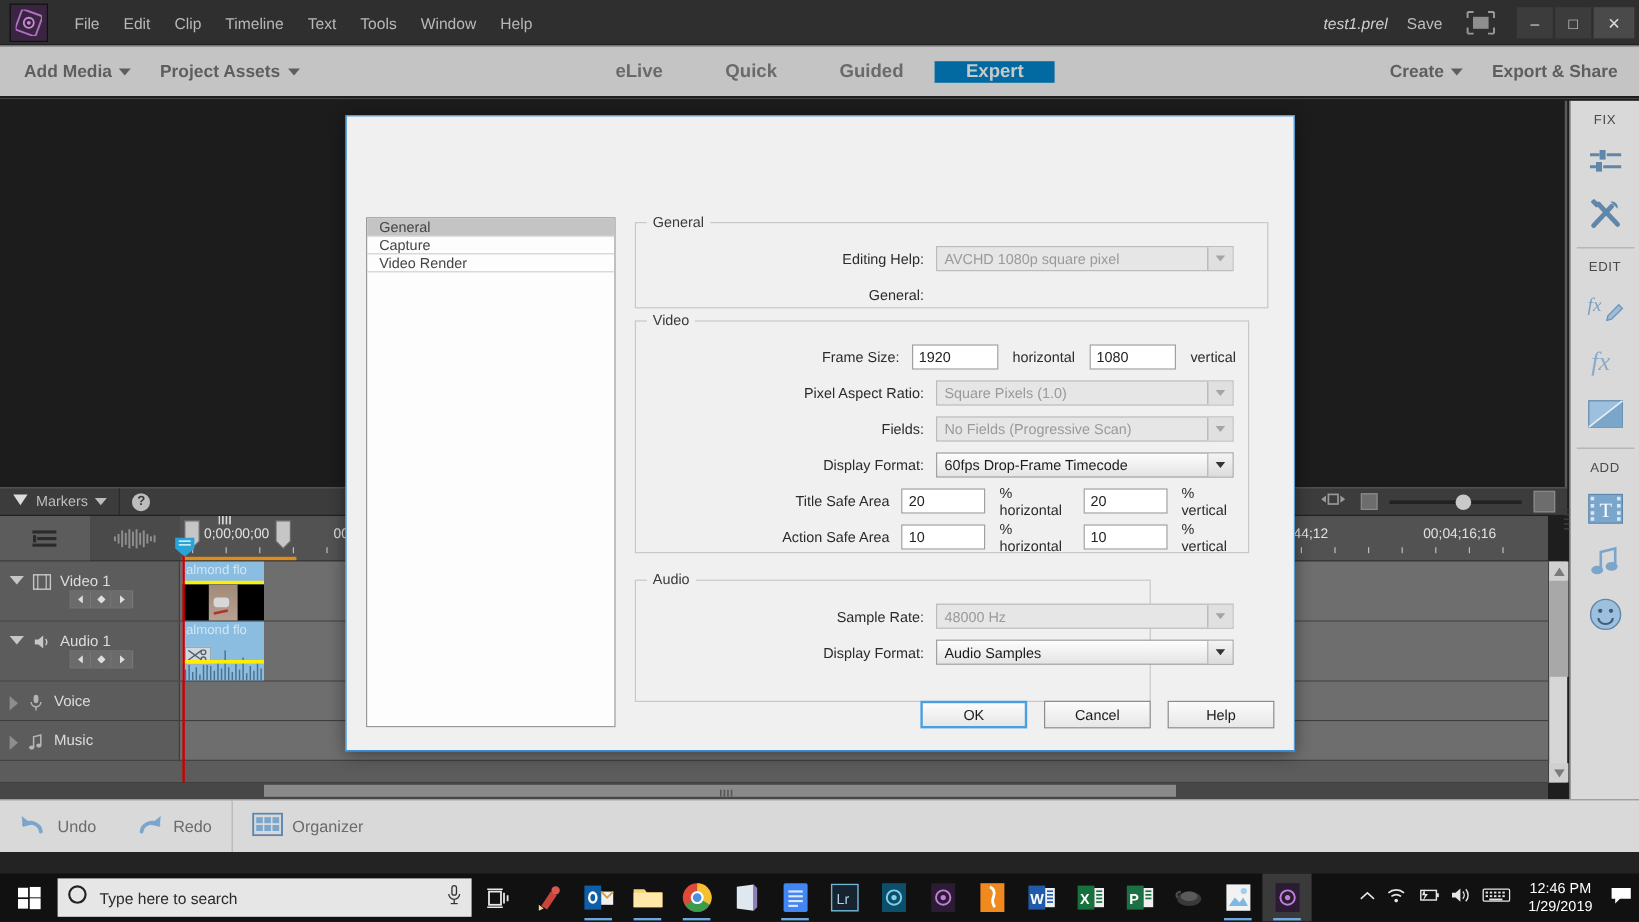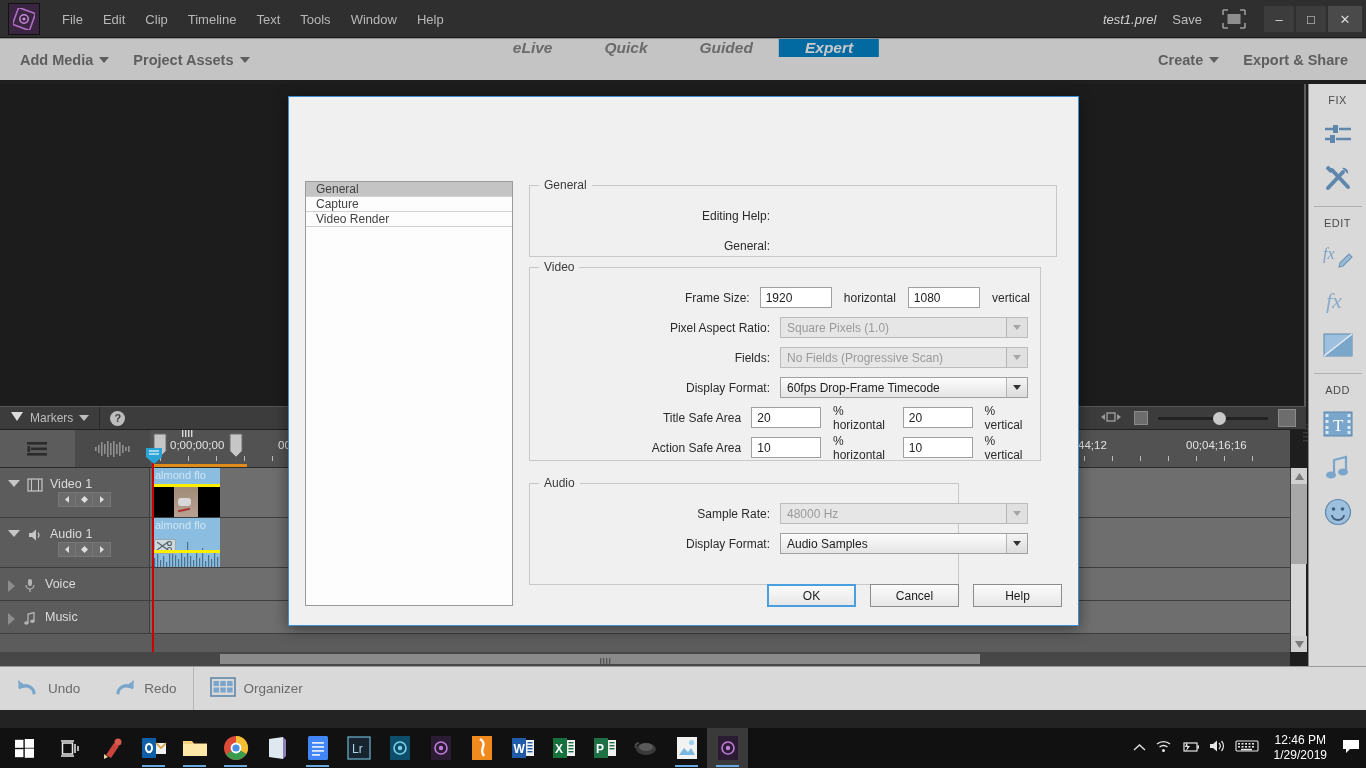--- a/index.html
+++ b/index.html
@@ -49,21 +49,21 @@
     border-top: 1px solid #8d8d8d;
     border-bottom: 2px solid #1d1d1d;
     display: flex; align-items: center;
   }
   .ab-item {
     color: #5e5e5e; font-size: 14.5px; font-weight: bold; padding: 0 12px;
     display: flex; align-items: center; gap: 6px; cursor: default; height: 100%;
   }
   .ab-item.first { margin-left: 8px; }
   .caret { width: 0; height: 0; border-left: 5px solid transparent; border-right: 5px solid transparent; border-top: 6px solid #5e5e5e; }
-  .ab-center { position: absolute; left: 50%; transform: translateX(-50%); display: flex; height: 100%; align-items: flex-start; font-style: italic; }
+  .ab-center { position: absolute; left: 50%; transform: translateX(-50%); display: flex; height: 100%; align-items: center; }
   .ab-tab {
     color: #6a6a6a; font-size: 15.5px; font-weight: bold;
     padding: 0 26px; display: flex; align-items: center; cursor: default;
   }
   .ab-tab.active { background: #0369a1; color: #c9c9c9; }
   .ab-right { position: absolute; right: 6px; display: flex; height: 100%; align-items: center; }
 
   
   .monitor {
     position: absolute; left: 0; top: 84px; width: 1306px; height: 322px;
@@ -761,20 +761,35 @@
 
   <div class="taskbar">
     <div class="start-btn">
       <svg width="19" height="19" viewBox="0 0 19 19">
         <rect x="0" y="0.8" width="8.4" height="8.0" fill="#ffffff"></rect>
         <rect x="9.8" y="0" width="9.2" height="8.8" fill="#ffffff"></rect>
         <rect x="0" y="10.2" width="8.4" height="8.0" fill="#ffffff"></rect>
         <rect x="9.8" y="9.6" width="9.2" height="9.2" fill="#ffffff"></rect>
       </svg>
     </div>
+    <div class="search-box">
+      <span>
+        <svg width="17" height="17" viewBox="0 0 17 17">
+            <circle cx="8.5" cy="8.5" r="6.8" fill="none" stroke="#222" stroke-width="1.8"></circle>
+          </svg>
+      </span>
+      <span class="txt">Type here to search</span>
+      <span>
+        <svg width="13" height="17" viewBox="0 0 13 17">
+          <rect x="4.6" y="1" width="3.8" height="8" rx="1.9" fill="none" stroke="#333" stroke-width="1.1"></rect>
+          <path d="M2 8 a4.5 4.5 0 0 0 9 0" stroke="#333" stroke-width="1.1" fill="none"></path>
+          <path d="M6.5 13 v3 M3.6 16 h5.8" stroke="#333" stroke-width="1.1"></path>
+        </svg>
+      </span>
+    </div>
     <div class="taskview">
       <svg width="20" height="17" viewBox="0 0 20 17">
         <rect x="2.5" y="3" width="10" height="11" fill="none" stroke="#e8e8e8" stroke-width="1.5"></rect>
         <path d="M15 4 v9 M18 6 v5" stroke="#e8e8e8" stroke-width="1.5"></path>
         <path d="M1 1 h13 M1 16 h13" stroke="#e8e8e8" stroke-width="1.3"></path>
       </svg>
     </div>
 
     <div class="tb-apps">
       <div class="tb-app">
@@ -977,20 +992,26 @@
         <div class="cat-item sel">General</div>
         <div class="cat-item">Capture</div>
         <div class="cat-item">Video Render</div>
       </div>
 
       <div class="group" style="left:240px; top:52px; width:528px; height:72px;">
         <div class="group-title">General</div>
 
         <div class="row" style="left:10px; top:19px; width:500px;">
           <span class="rlabel" style="width:230px">Editing Help:</span>
+          <div class="combo disabled" style="width:248px; margin-left:10px">
+            <span class="val">AVCHD 1080p square pixel</span>
+            <span class="arr">
+                <span class="dn-tri"></span>
+              </span>
+          </div>
         </div>
 
         <div class="row" style="left:10px; top:49px; width:500px;">
           <span class="rlabel" style="width:230px">General:</span>
         </div>
       </div>
 
       <div class="group" style="left:240px; top:134px; width:512px; height:194px;">
         <div class="group-title">Video</div>
 

